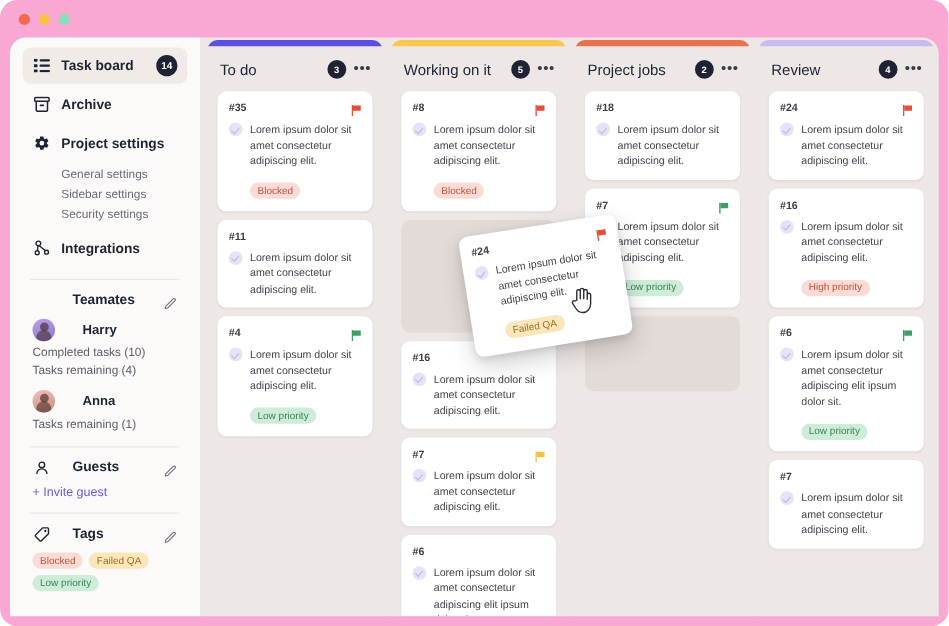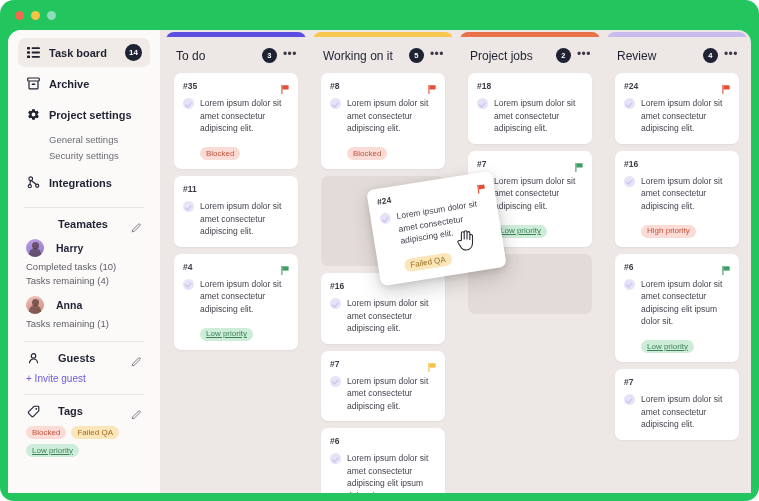--- a/index.html
+++ b/index.html
@@ -9,21 +9,21 @@
     width: 759px; height: 501px;
     font-family: "Liberation Sans", sans-serif;
     background: #ffffff;
     overflow: hidden;
   }
 
   
   .window {
     position: relative;
     width: 759px; height: 501px;
-    background: #22c55e;
+    background: #f9a8d4;
     border-radius: 14px;
     overflow: hidden;
   }
 
   .titlebar {
     position: absolute; top: 0; left: 0;
     width: 759px; height: 30px;
     display: flex; align-items: center;
     padding-left: 15px; gap: 7px;
   }
@@ -108,21 +108,21 @@
     flex-shrink: 0;
   }
   .sb-section-title {
     flex: 1;
     font-size: 11px; font-weight: bold; color: #1E2233;
     white-space: nowrap;
   }
   .sb-edit { width: 11px; height: 11px; cursor: pointer; flex-shrink: 0; }
 
   .mate { padding: 0 8px; margin-bottom: 8px; }
-  .mate-head { display: flex; align-items: center; gap: 12px; margin-bottom: 3px; }
+  .mate-head { display: flex; align-items: center; gap: 22px; margin-bottom: 3px; }
   .avatar {
     width: 18px; height: 18px; border-radius: 50%;
     flex-shrink: 0; position: relative; overflow: hidden;
   }
   .avatar.harry { background: linear-gradient(160deg,#B9A2E8 0%,#8E76C9 100%); }
   .avatar.anna  { background: linear-gradient(160deg,#F2C0B8 0%,#C98B7E 100%); }
   .avatar::after {
     content: ""; position: absolute;
     left: 3px; top: 9px; width: 12px; height: 12px;
     border-radius: 50% 50% 0 0;
@@ -148,21 +148,21 @@
   .tag {
     display: inline-block;
     font-size: 8px;
     padding: 2.5px 6px;
     border-radius: 9px;
     white-space: nowrap;
     line-height: 1;
   }
   .tag.blocked  { background: #FADBD5; color: #C2533C; }
   .tag.failed   { background: #FBE6B9; color: #9A6E20; }
-  .tag.low      { background: #CDEDD9; color: #3C8256; text-decoration: underline; }
+  .tag.low      { background: #CDEDD9; color: #3C8256; }
   .tag.high     { background: #FADBD5; color: #C2533C; }
 
   
   .board {
     flex: 1;
     display: flex;
     gap: 7px;
     padding: 2px 0 0 6px;
     overflow: hidden;
   }
@@ -316,20 +316,21 @@
         <span class="nav-ico">
           <svg width="13" height="13" viewBox="0 0 24 24">
             <path fill="#1E2233" d="M19.4 13a7.8 7.8 0 0 0 .1-1 7.8 7.8 0 0 0-.1-1l2.1-1.6a.5.5 0 0 0 .1-.6l-2-3.5a.5.5 0 0 0-.6-.2l-2.5 1a7.3 7.3 0 0 0-1.7-1l-.4-2.6a.5.5 0 0 0-.5-.4h-4a.5.5 0 0 0-.5.4l-.4 2.6a7.3 7.3 0 0 0-1.7 1l-2.5-1a.5.5 0 0 0-.6.2l-2 3.5a.5.5 0 0 0 .1.6L4.5 11a7.8 7.8 0 0 0 0 2l-2.1 1.6a.5.5 0 0 0-.1.6l2 3.5a.5.5 0 0 0 .6.2l2.5-1a7.3 7.3 0 0 0 1.7 1l.4 2.6a.5.5 0 0 0 .5.4h4a.5.5 0 0 0 .5-.4l.4-2.6a7.3 7.3 0 0 0 1.7-1l2.5 1a.5.5 0 0 0 .6-.2l2-3.5a.5.5 0 0 0-.1-.6zM12 15.5A3.5 3.5 0 1 1 15.5 12 3.5 3.5 0 0 1 12 15.5z"></path>
           </svg>
         </span>
         <span class="nav-label">Project settings</span>
       </div>
 
       <div class="subnav">
         <div class="subnav-item">General settings</div>
+        <div class="subnav-item">Sidebar settings</div>
         <div class="subnav-item">Security settings</div>
       </div>
 
       <div class="nav-item">
         <span class="nav-ico">
           <svg width="13" height="13" viewBox="0 0 14 14">
             <circle cx="4" cy="3" r="2" fill="none" stroke="#1E2233" stroke-width="1.2"></circle>
             <circle cx="3" cy="11" r="1.7" fill="none" stroke="#1E2233" stroke-width="1.2"></circle>
             <circle cx="11" cy="10.5" r="1.7" fill="none" stroke="#1E2233" stroke-width="1.2"></circle>
             <path d="M4.6 4.8 L10 9.2 M3.6 5 L3.2 9.3" stroke="#1E2233" stroke-width="1.2" fill="none"></path>

